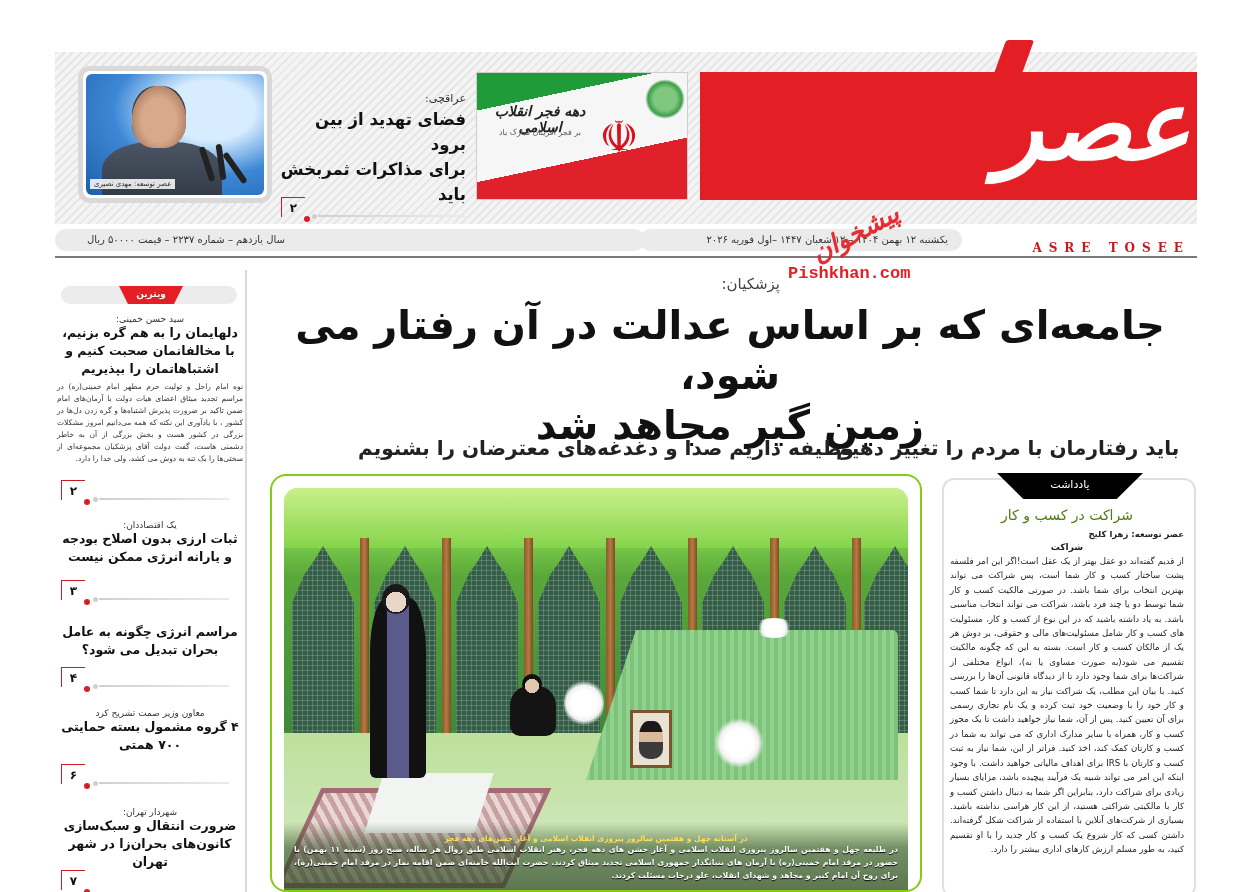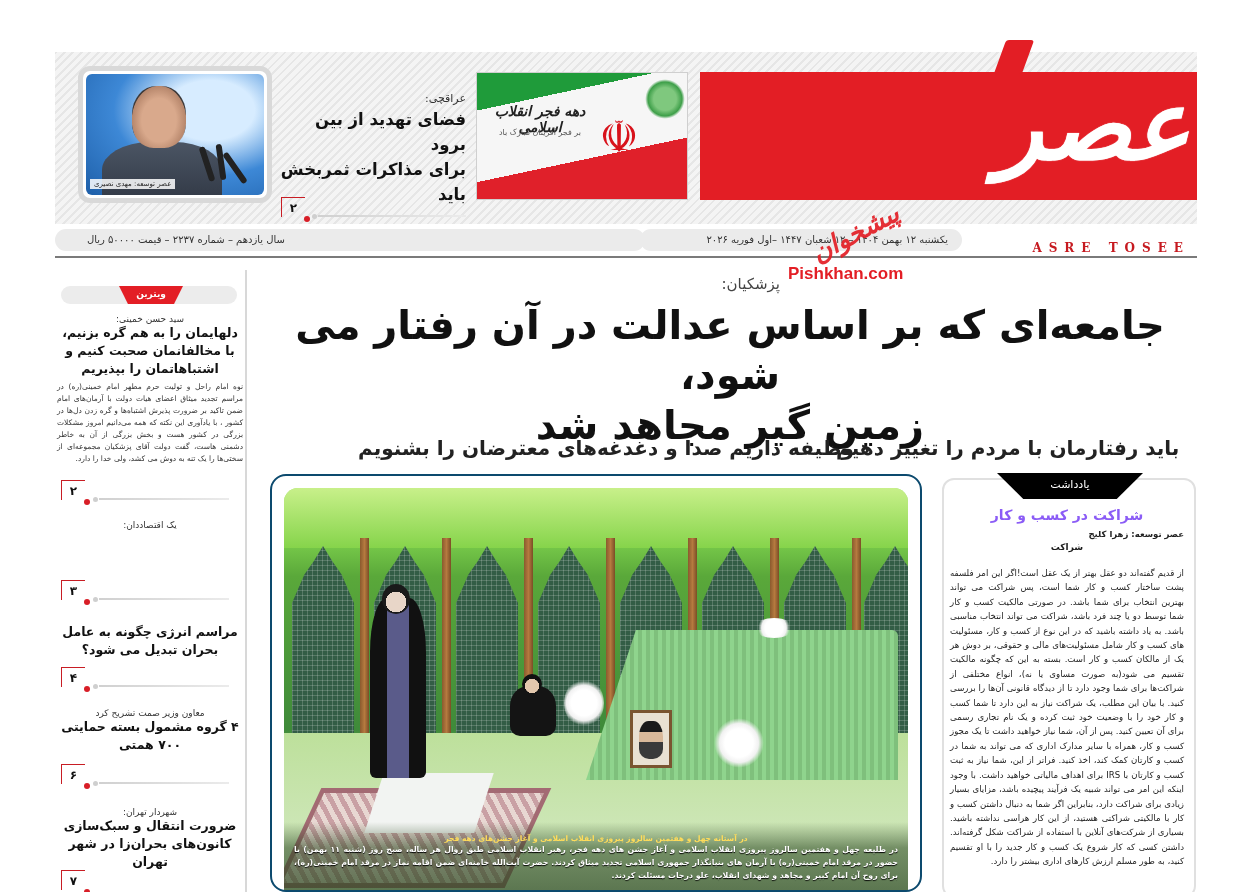--- a/index.html
+++ b/index.html
@@ -94,21 +94,21 @@
     font-size: 10px; line-height: 22px; direction: rtl; color: #333; padding: 0 14px;
   }
   .rule-main { position: absolute; left: 55px; top: 256px; width: 1142px; height: 2px; background: #7a7a7a; }
 
   .watermark-script {
     position: absolute; left: 808px; top: 198px; width: 90px; height: 72px;
     color: #e31e25; font-family: "DejaVu Serif", serif; font-style: italic; font-size: 26px; font-weight: bold;
     transform: rotate(-28deg); text-align: center; line-height: 72px; opacity: 0.92;
   }
   .watermark-url {
-    position: absolute; left: 788px; top: 264px; font-family: Liberation Sans, sans-serif;
+    position: absolute; left: 788px; top: 264px; font-family: Liberation Mono, monospace;
     font-size: 17px; color: #e31e25; font-weight: bold;
   }
 
   
   .hl-kicker { position: absolute; left: 600px; top: 275px; width: 180px; font-size: 15px; color: #444; text-align: right; direction: rtl; }
   .hl-main {
     position: absolute; left: 290px; top: 300px; width: 880px; text-align: center; direction: rtl;
     font-size: 40px; font-weight: bold; line-height: 50px; color: #111; letter-spacing: -1px;
   }
   .hl-sub { position: absolute; top: 436px; font-size: 20px; font-weight: bold; color: #222; direction: rtl; }
@@ -127,21 +127,21 @@
     color: #fff; font-size: 9px; text-align: center; line-height: 17px; font-weight: bold;
   }
   .lc-item { position: absolute; left: 2px; width: 186px; direction: rtl; text-align: center; }
   .lc-kicker { font-size: 9px; color: #333; }
   .lc-title { font-size: 12.5px; font-weight: bold; line-height: 18px; color: #111; letter-spacing: -0.3px; }
   .lc-body { font-size: 7.5px; line-height: 12px; color: #333; text-align: justify; margin-top: 3px; }
 
   
   .main-photo-frame {
     position: absolute; left: 270px; top: 474px; width: 652px; height: 418px;
-    border: 2px solid #0c4a6e; border-radius: 16px; background: #fff; padding: 12px 12px 0 12px;
+    border: 2px solid #84cc16; border-radius: 16px; background: #fff; padding: 12px 12px 0 12px;
   }
   .main-photo {
     position: relative; width: 100%; height: 100%; border-radius: 14px 14px 0 0; overflow: hidden;
     background: linear-gradient(180deg, #a6e07a 0%, #7ed14d 12%, #5aa83a 22%, #3f8a3a 60%, #8fc36f 75%, #b8d9a4 100%);
   }
   .ceiling { position: absolute; left: 0; top: 0; width: 100%; height: 60px; background: linear-gradient(180deg, #c8f08a, #86d44b); }
   .grille {
     position: absolute; top: 58px; height: 190px; width: 62px;
     background-color: #335d46;
     background-image: repeating-linear-gradient(0deg, rgba(255,255,255,0.18) 0 1px, transparent 1px 5px),
@@ -185,24 +185,24 @@
   .note-box {
     position: absolute; left: 942px; top: 478px; width: 254px; height: 420px;
     border: 2px solid #e0e0e0; border-radius: 12px; background: #fff;
   }
   .note-tab {
     position: absolute; left: 997px; top: 473px; width: 146px; height: 26px; background: #000000;
     clip-path: polygon(0 0, 100% 0, 82% 100%, 18% 100%);
     color: #fff; font-size: 11px; text-align: center; line-height: 24px;
   }
   .note-content { position: absolute; left: 950px; top: 507px; width: 234px; direction: rtl; }
-  .note-title { font-size: 14px; font-weight: bold; text-align: center; color: #8b5cf6; }
+  .note-title { font-size: 14px; font-weight: normal; text-align: center; color: #4d7c0f; }
   .note-author { font-size: 8.5px; font-weight: bold; margin-top: 6px; color: #222; }
   .note-sub { font-size: 9px; font-weight: bold; text-align: center; margin-top: 3px; }
-  .note-body { font-size: 8.6px; line-height: 14.4px; text-align: justify; color: #222; margin-top: 14px; }
+  .note-body { font-size: 8.6px; line-height: 14.4px; text-align: justify; color: #222; margin-top: 2px; }
 </style>
 </head>
 <body>
 
 <div class="masthead-band hatch"></div>
 
 <div class="logo-block"></div>
 <div class="logo-accent"></div>
 <div class="logo-text">عصر توسعه</div>
 <div class="logo-latin">ASRE TOSEE</div>
@@ -263,20 +263,21 @@
     <div class="lc-kicker">سید حسن خمینی:</div>
     <div class="lc-title">دلهایمان را به هم گره بزنیم، با مخالفانمان صحبت کنیم و اشتباهاتمان را بپذیریم</div>
     <div class="lc-body">نوه امام راحل و تولیت حرم مطهر امام خمینی(ره) در مراسم تجدید میثاق اعضای هیات دولت با آرمان‌های امام ضمن تاکید بر ضرورت پذیرش اشتباه‌ها و گره زدن دل‌ها در کشور ، با یادآوری این نکته که همه می‌دانیم امروز مشکلات بزرگی در کشور هست و بخش بزرگی از آن به خاطر دشمنی هاست، گفت دولت آقای پزشکیان مجموعه‌ای از سختی‌ها را یک تنه به دوش می کشد، ولی خدا را دارد.</div>
   </div>
   <div class="page-ref" style="left:6px; top:210px;">۲</div>
   <div class="ref-dot" style="left:38px; top:227px;"></div>
   <div class="ref-line" style="left:44px; top:228px; width:130px;"></div>
 
   <div class="lc-item" style="top:250px;">
     <div class="lc-kicker">یک اقتصاددان:</div>
+    <div class="lc-title">ثبات ارزی بدون اصلاح بودجه و یارانه انرژی ممکن نیست</div>
   </div>
   <div class="page-ref" style="left:6px; top:310px;">۳</div>
   <div class="ref-dot" style="left:38px; top:327px;"></div>
   <div class="ref-line" style="left:44px; top:328px; width:130px;"></div>
 
   <div class="lc-item" style="top:353px;">
     <div class="lc-title">مراسم انرژی چگونه به عامل بحران تبدیل می شود؟</div>
   </div>
   <div class="page-ref" style="left:6px; top:397px;">۴</div>
   <div class="ref-dot" style="left:38px; top:414px;"></div>

